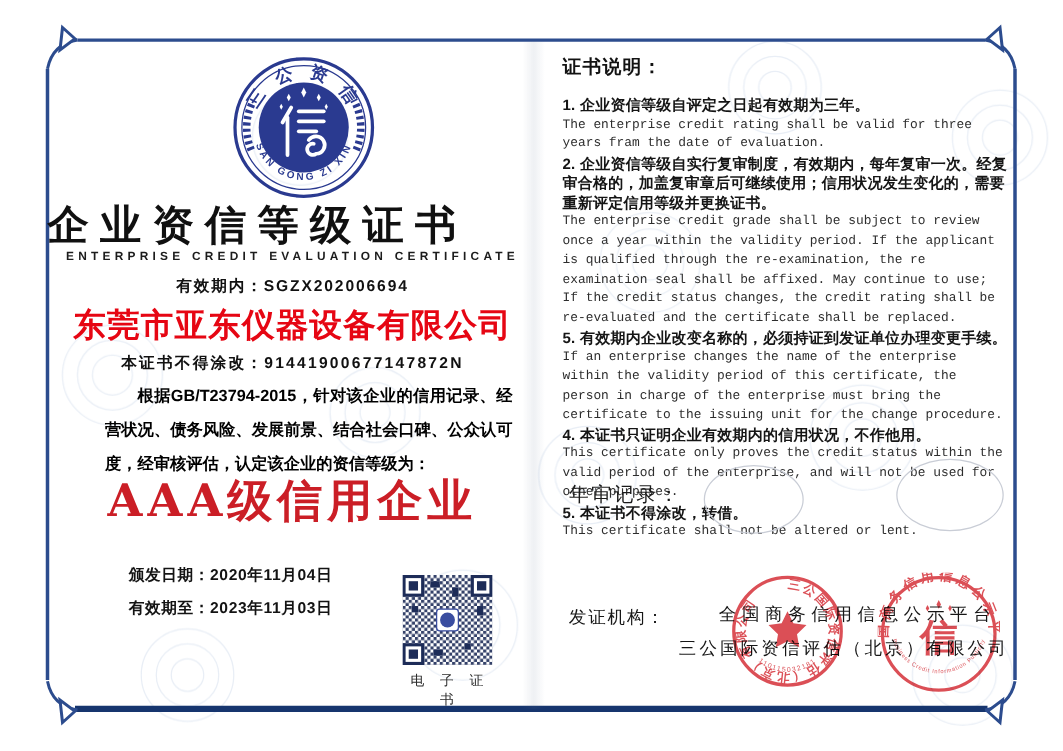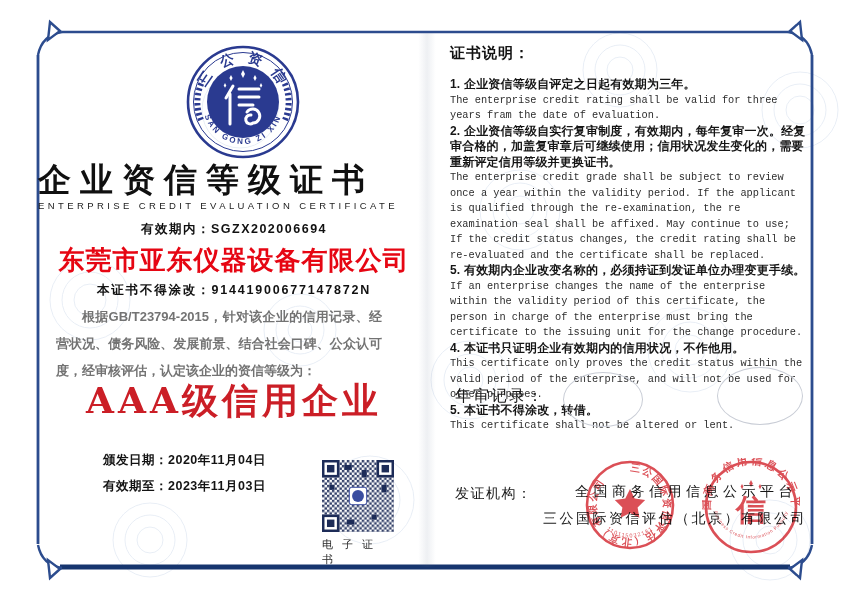--- a/index.html
+++ b/index.html
@@ -15,38 +15,38 @@
   #frame-svg{position:absolute;left:0;top:0;z-index:1;pointer-events:none;}
   .fold{
     position:absolute;left:418px;top:33px;width:18px;height:534px;z-index:2;
     background:linear-gradient(90deg,rgba(0,0,0,0) 0%,rgba(90,110,140,.10) 50%,rgba(0,0,0,0) 100%);
   }
   
   .logo-wrap{left:181px;top:42px;width:124px;height:120px;z-index:3;}
   .cert-title{left:38px;top:158px;width:392px;z-index:3;
     font-family:"DejaVu Serif","Liberation Serif",serif;font-weight:900;
     font-size:33px;letter-spacing:9px;color:#101010;white-space:nowrap;}
-  .cert-subtitle{left:38px;top:200px;width:392px;z-index:3;
-    font-size:9.5px;font-weight:normal;letter-spacing:3.4px;color:#1c1c1c;white-space:nowrap;}
+  .cert-subtitle{left:38px;top:200px;width:392px;text-align:center;z-index:3;
+    font-size:9.5px;font-weight:bold;letter-spacing:3.4px;color:#1c1c1c;white-space:nowrap;}
   .credit-code{left:38px;top:221px;width:392px;text-align:center;z-index:3;
     font-size:12.5px;font-weight:bold;letter-spacing:1.5px;color:#111;}
   .company{left:38px;top:243px;width:392px;text-align:center;z-index:3;
     font-size:26px;font-weight:bold;letter-spacing:1px;color:#e60613;white-space:nowrap;}
   .uscc{left:38px;top:282px;width:392px;text-align:center;z-index:3;
     font-size:12.5px;font-weight:bold;letter-spacing:1.8px;color:#111;}
-  .body-par{left:56px;top:303px;width:326px;z-index:3;
+  .body-par{left:84px;top:303px;width:326px;z-index:3;
     font-size:13px;font-weight:bold;line-height:27px;text-align:justify;
-    text-indent:2em;color:#737373;}
+    text-indent:2em;color:#000000;}
   .rating{left:38px;top:377px;width:392px;text-align:center;z-index:3;
     font-family:"DejaVu Serif","Liberation Serif",serif;font-weight:900;
     font-size:36px;letter-spacing:4px;color:#cb1e26;white-space:nowrap;}
   .dates{left:103px;top:452px;z-index:3;font-size:12.5px;font-weight:bold;color:#131313;}
   .dates .row{margin-bottom:9px;letter-spacing:.5px;}
   .dates .row.gap{margin-top:14px;}
-  .qr-wrap{left:322px;top:460px;width:74px;z-index:3;text-align:left;}
+  .qr-wrap{left:322px;top:460px;width:74px;z-index:3;text-align:center;font-family:Liberation Mono, monospace;}
   .qr-caption{margin-top:5px;font-size:11px;letter-spacing:3px;color:#2a2a2a;}
   
   .notes-head{left:450px;top:44px;z-index:3;font-size:15px;font-weight:bold;letter-spacing:1px;color:#121212;}
   .notes{left:450px;top:77px;width:356px;z-index:3;}
   .notes .zh{font-size:12px;font-weight:bold;line-height:15.5px;color:#151515;letter-spacing:.2px;}
   .notes .en{font-family:"Liberation Mono","DejaVu Sans Mono",monospace;
     font-size:10.3px;line-height:15.5px;color:#2d2d2d;}
   .annual-label{left:455px;top:386px;z-index:3;font-size:16px;letter-spacing:2px;color:#1a1a1a;}
   .oval{border:1px solid #c9cdd6;border-radius:50%;z-index:3;}
   .oval1{left:563px;top:372px;width:78px;height:53px;}

